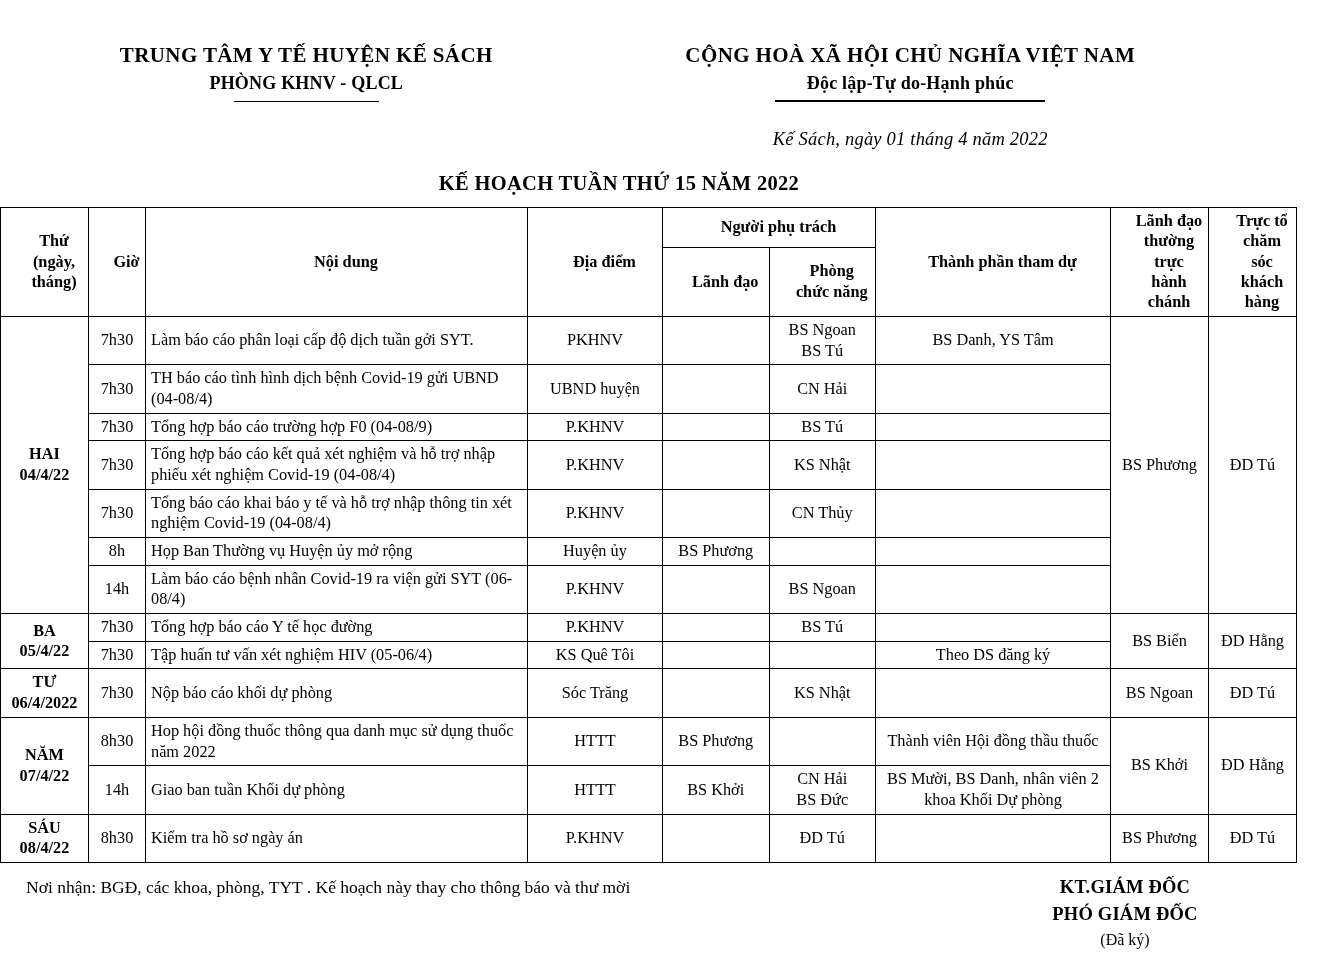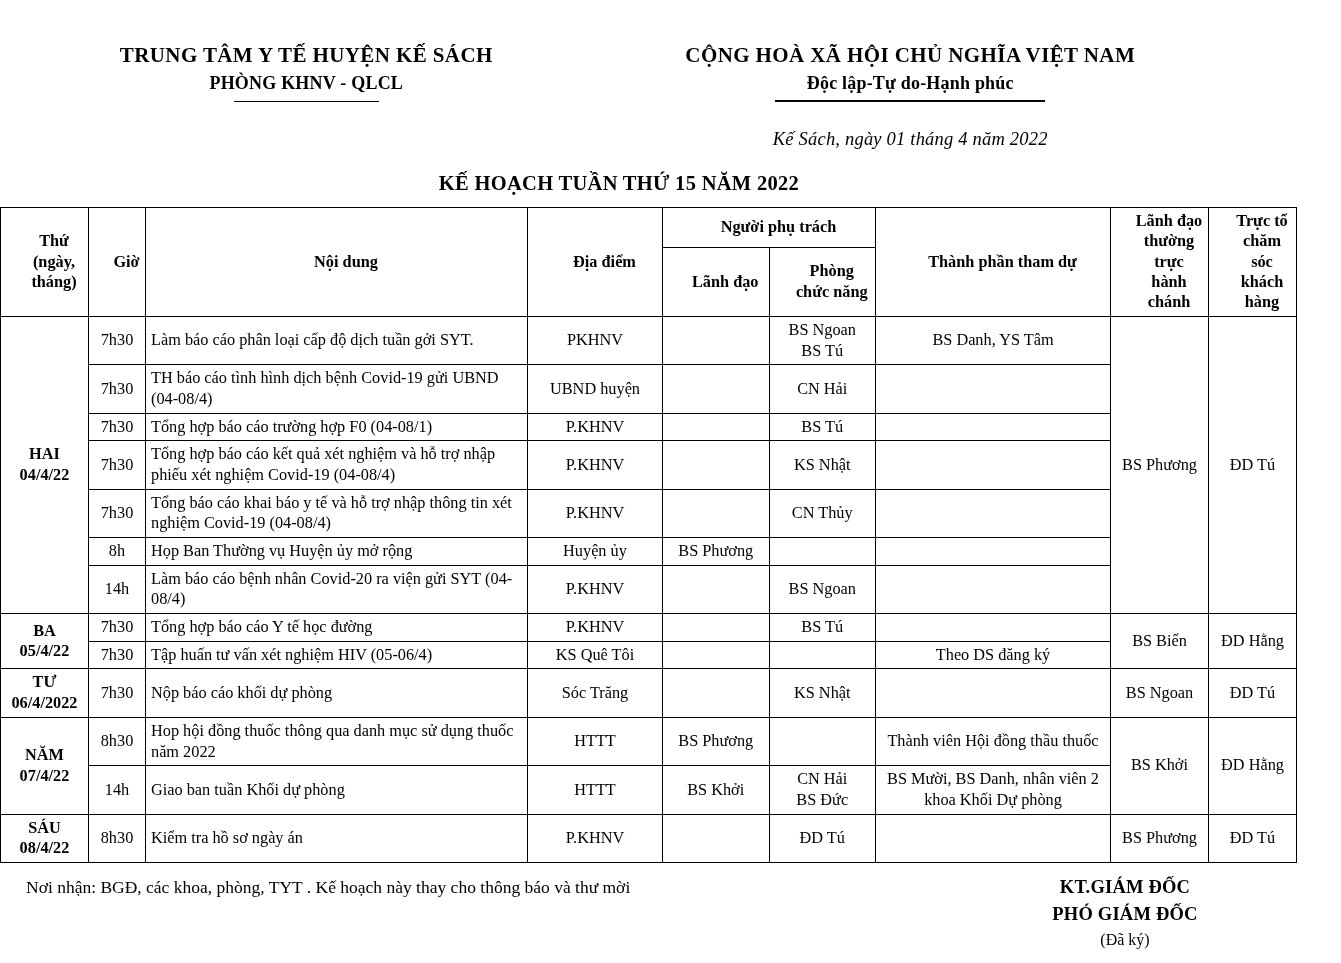--- a/index.html
+++ b/index.html
@@ -182,21 +182,21 @@
         <tr>
           <td class="c-time thin-top thin-bot">7h30</td>
           <td class="c-content thin-top thin-bot">TH báo cáo tình hình dịch bệnh Covid-19 gửi UBND (04-08/4)</td>
           <td class="c-place thin-top thin-bot">UBND huyện</td>
           <td class="c-leader thin-top thin-bot"></td>
           <td class="c-dept thin-top thin-bot">CN Hải</td>
           <td class="c-attend thin-top thin-bot"></td>
         </tr>
         <tr>
           <td class="c-time thin-top thin-bot">7h30</td>
-          <td class="c-content thin-top thin-bot">Tổng hợp báo cáo trường hợp F0 (04-08/1)</td>
+          <td class="c-content thin-top thin-bot">Tổng hợp báo cáo trường hợp F0 (04-08/9)</td>
           <td class="c-place thin-top thin-bot">P.KHNV</td>
           <td class="c-leader thin-top thin-bot"></td>
           <td class="c-dept thin-top thin-bot">BS Tú</td>
           <td class="c-attend thin-top thin-bot"></td>
         </tr>
         <tr>
           <td class="c-time thin-top thin-bot">7h30</td>
           <td class="c-content thin-top thin-bot">Tổng hợp báo cáo kết quả xét nghiệm và hỗ trợ nhập phiếu xét nghiệm Covid-19 (04-08/4)</td>
           <td class="c-place thin-top thin-bot">P.KHNV</td>
           <td class="c-leader thin-top thin-bot"></td>
@@ -214,21 +214,21 @@
         <tr>
           <td class="c-time thin-top thin-bot">8h</td>
           <td class="c-content thin-top thin-bot">Họp Ban Thường vụ Huyện ủy mở rộng</td>
           <td class="c-place thin-top thin-bot">Huyện ủy</td>
           <td class="c-leader thin-top thin-bot">BS Phương</td>
           <td class="c-dept thin-top thin-bot"></td>
           <td class="c-attend thin-top thin-bot"></td>
         </tr>
         <tr>
           <td class="c-time thin-top">14h</td>
-          <td class="c-content thin-top">Làm báo cáo bệnh nhân Covid-20 ra viện gửi SYT (04-08/4)</td>
+          <td class="c-content thin-top">Làm báo cáo bệnh nhân Covid-19 ra viện gửi SYT (06-08/4)</td>
           <td class="c-place thin-top">P.KHNV</td>
           <td class="c-leader thin-top"></td>
           <td class="c-dept thin-top">BS Ngoan</td>
           <td class="c-attend thin-top"></td>
         </tr>
         <tr class="block-start">
           <td class="c-day" rowspan="2">BA<br>05/4/22</td>
           <td class="c-time thin-bot">7h30</td>
           <td class="c-content thin-bot">Tổng hợp báo cáo Y tế học đường</td>
           <td class="c-place thin-bot">P.KHNV</td>

